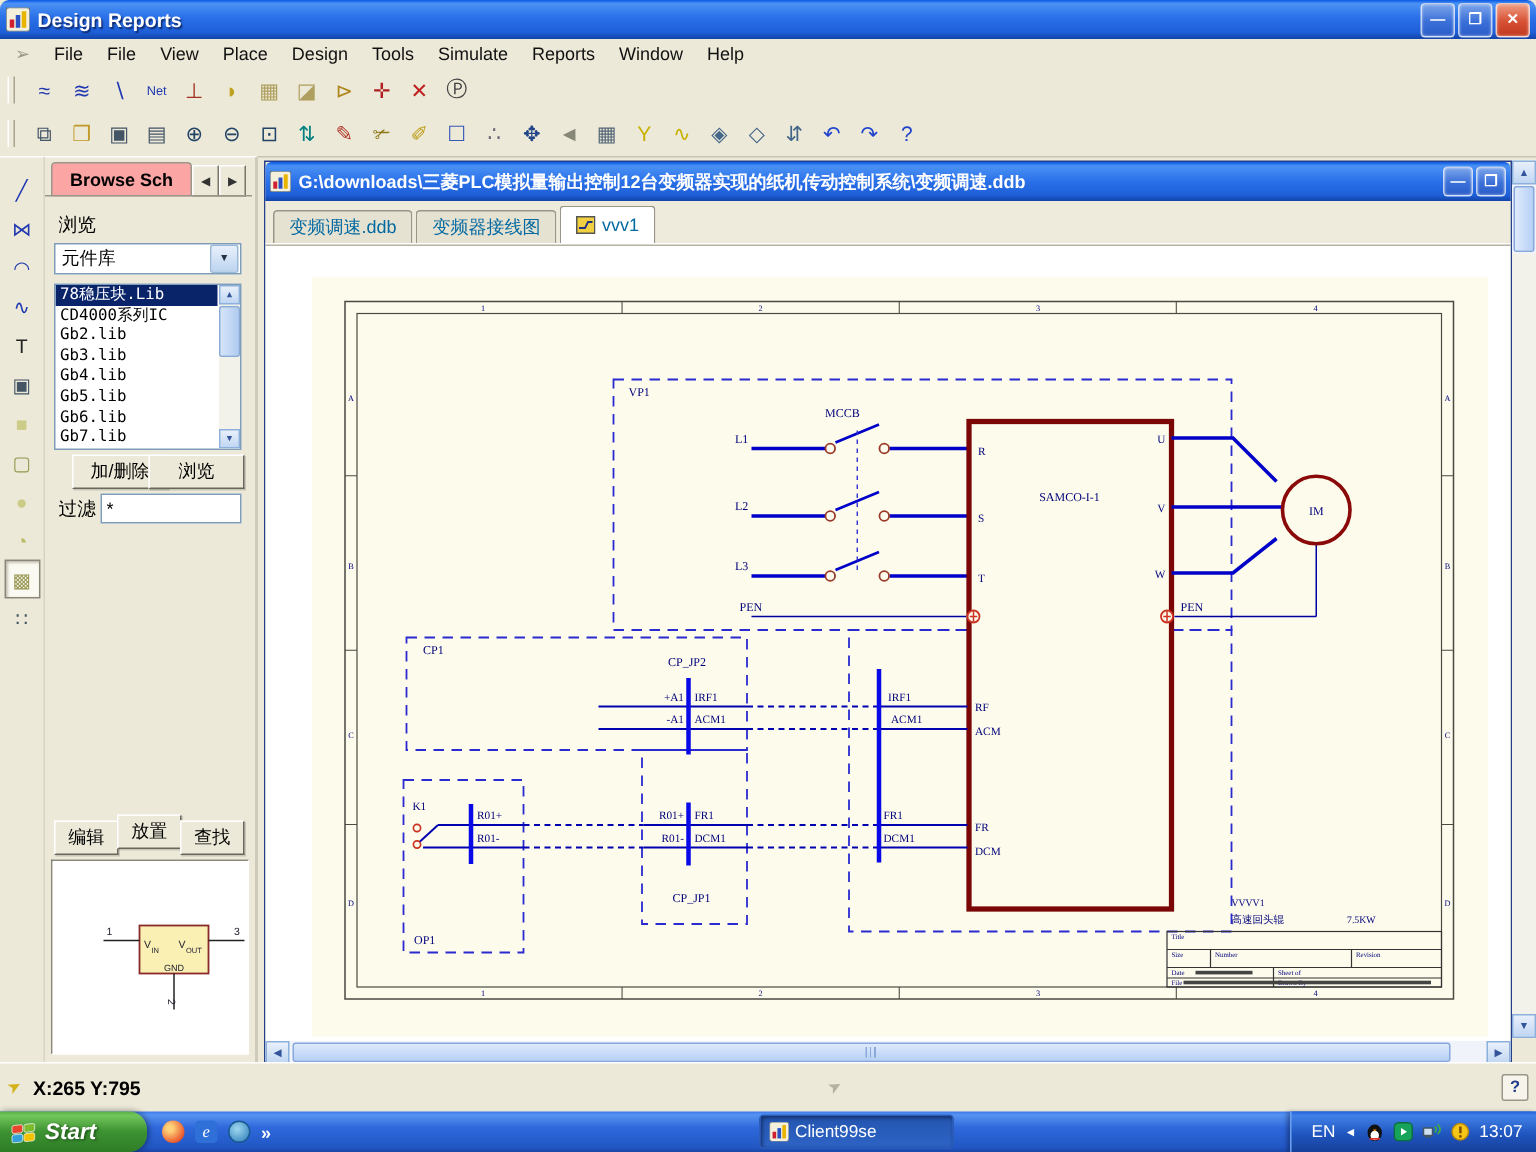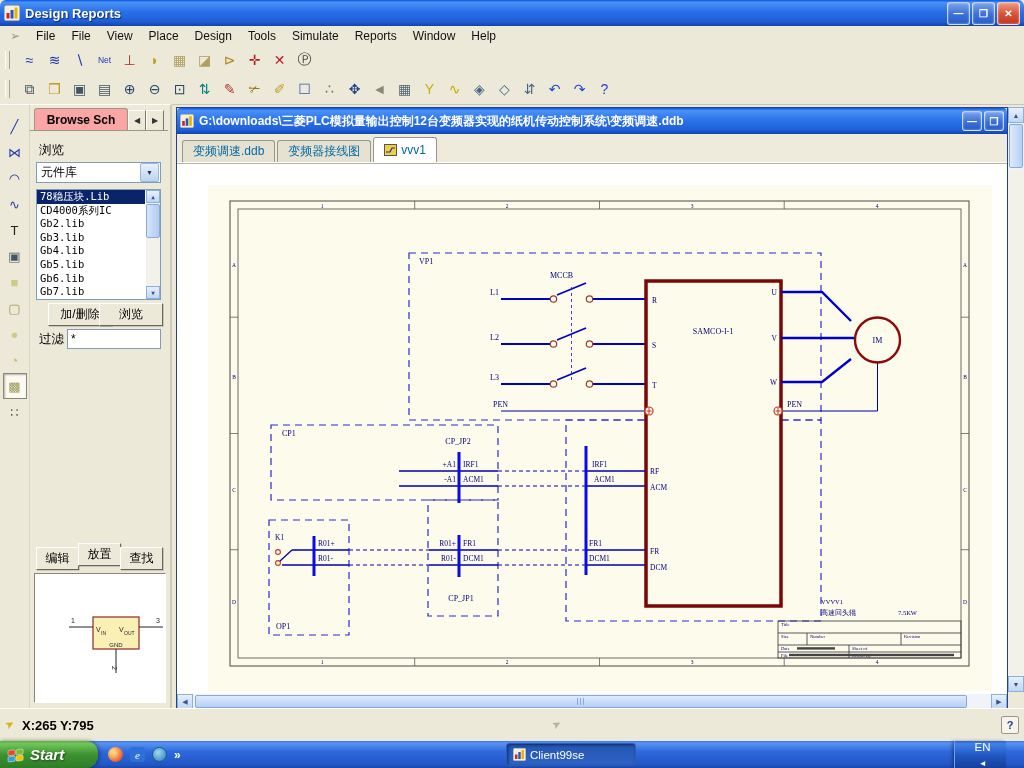--- a/index.html
+++ b/index.html
@@ -113,23 +113,23 @@
   .ql-ff{border-radius:50%;background:radial-gradient(circle at 35% 35%,#ffd27a 15%,#e8512a 75%);}
   .ql-ie{background:#2f6fd8;color:#fff;font-size:11px;font-style:italic;font-family:"Liberation Serif",serif;}
   .ql-globe{border-radius:50%;background:radial-gradient(circle at 40% 35%,#9fd8f0,#2a7ab8);border:1px solid #1a5a90;box-sizing:border-box;}
   .chev{color:#fff;font-size:12px;font-weight:bold;}
   .task-btn{position:absolute;top:2px;height:23px;border-radius:3px;border:1px solid #2a5cb8;box-sizing:border-box;
     background:linear-gradient(180deg,#5C91F0,#417FE8 50%,#3873DE);display:flex;align-items:center;gap:4px;
     padding:0 6px;color:#fff;font-size:11.5px;white-space:nowrap;overflow:hidden;}
   .task-btn.active{background:linear-gradient(180deg,#2456b0,#2e63c6);box-shadow:inset 1px 1px 3px rgba(0,0,30,.55);}
   .ticon{flex:0 0 auto;}
   .ff-icon{width:13px;height:13px;border-radius:50%;background:radial-gradient(circle at 35% 35%,#ffd27a 15%,#e8512a 75%);}
-  .tray{position:absolute;right:18px;top:0;height:27px;display:flex;align-items:center;gap:6px;padding:0 9px 0 13px;
+  .tray{position:absolute;right:0;top:0;height:27px;display:flex;align-items:center;gap:6px;padding:0 9px 0 13px;
     background:linear-gradient(180deg,#2461D8,#4181E8 10%,#2056C0 55%,#17409A 100%);
-    border-left:1px solid #6aa0f0;box-shadow:-2px 0 3px rgba(0,0,30,.35);flex-direction:column;}
+    border-left:1px solid #6aa0f0;box-shadow:-2px 0 3px rgba(0,0,30,.35);}
   .tray-text{color:#fff;font-size:11.5px;}
   .tray-collapse{color:#fff;font-size:8px;}
   .trayicon{width:13px;height:13px;display:block;}
 
   
   .schcanvas{position:absolute;left:0;top:0;}
   .schcanvas text{font-family:"Liberation Serif","DejaVu Serif",serif;fill:#00007A;}
   .st{font-size:8px;}
   .st7{font-size:7.5px;}
   .stm{text-anchor:middle;}

